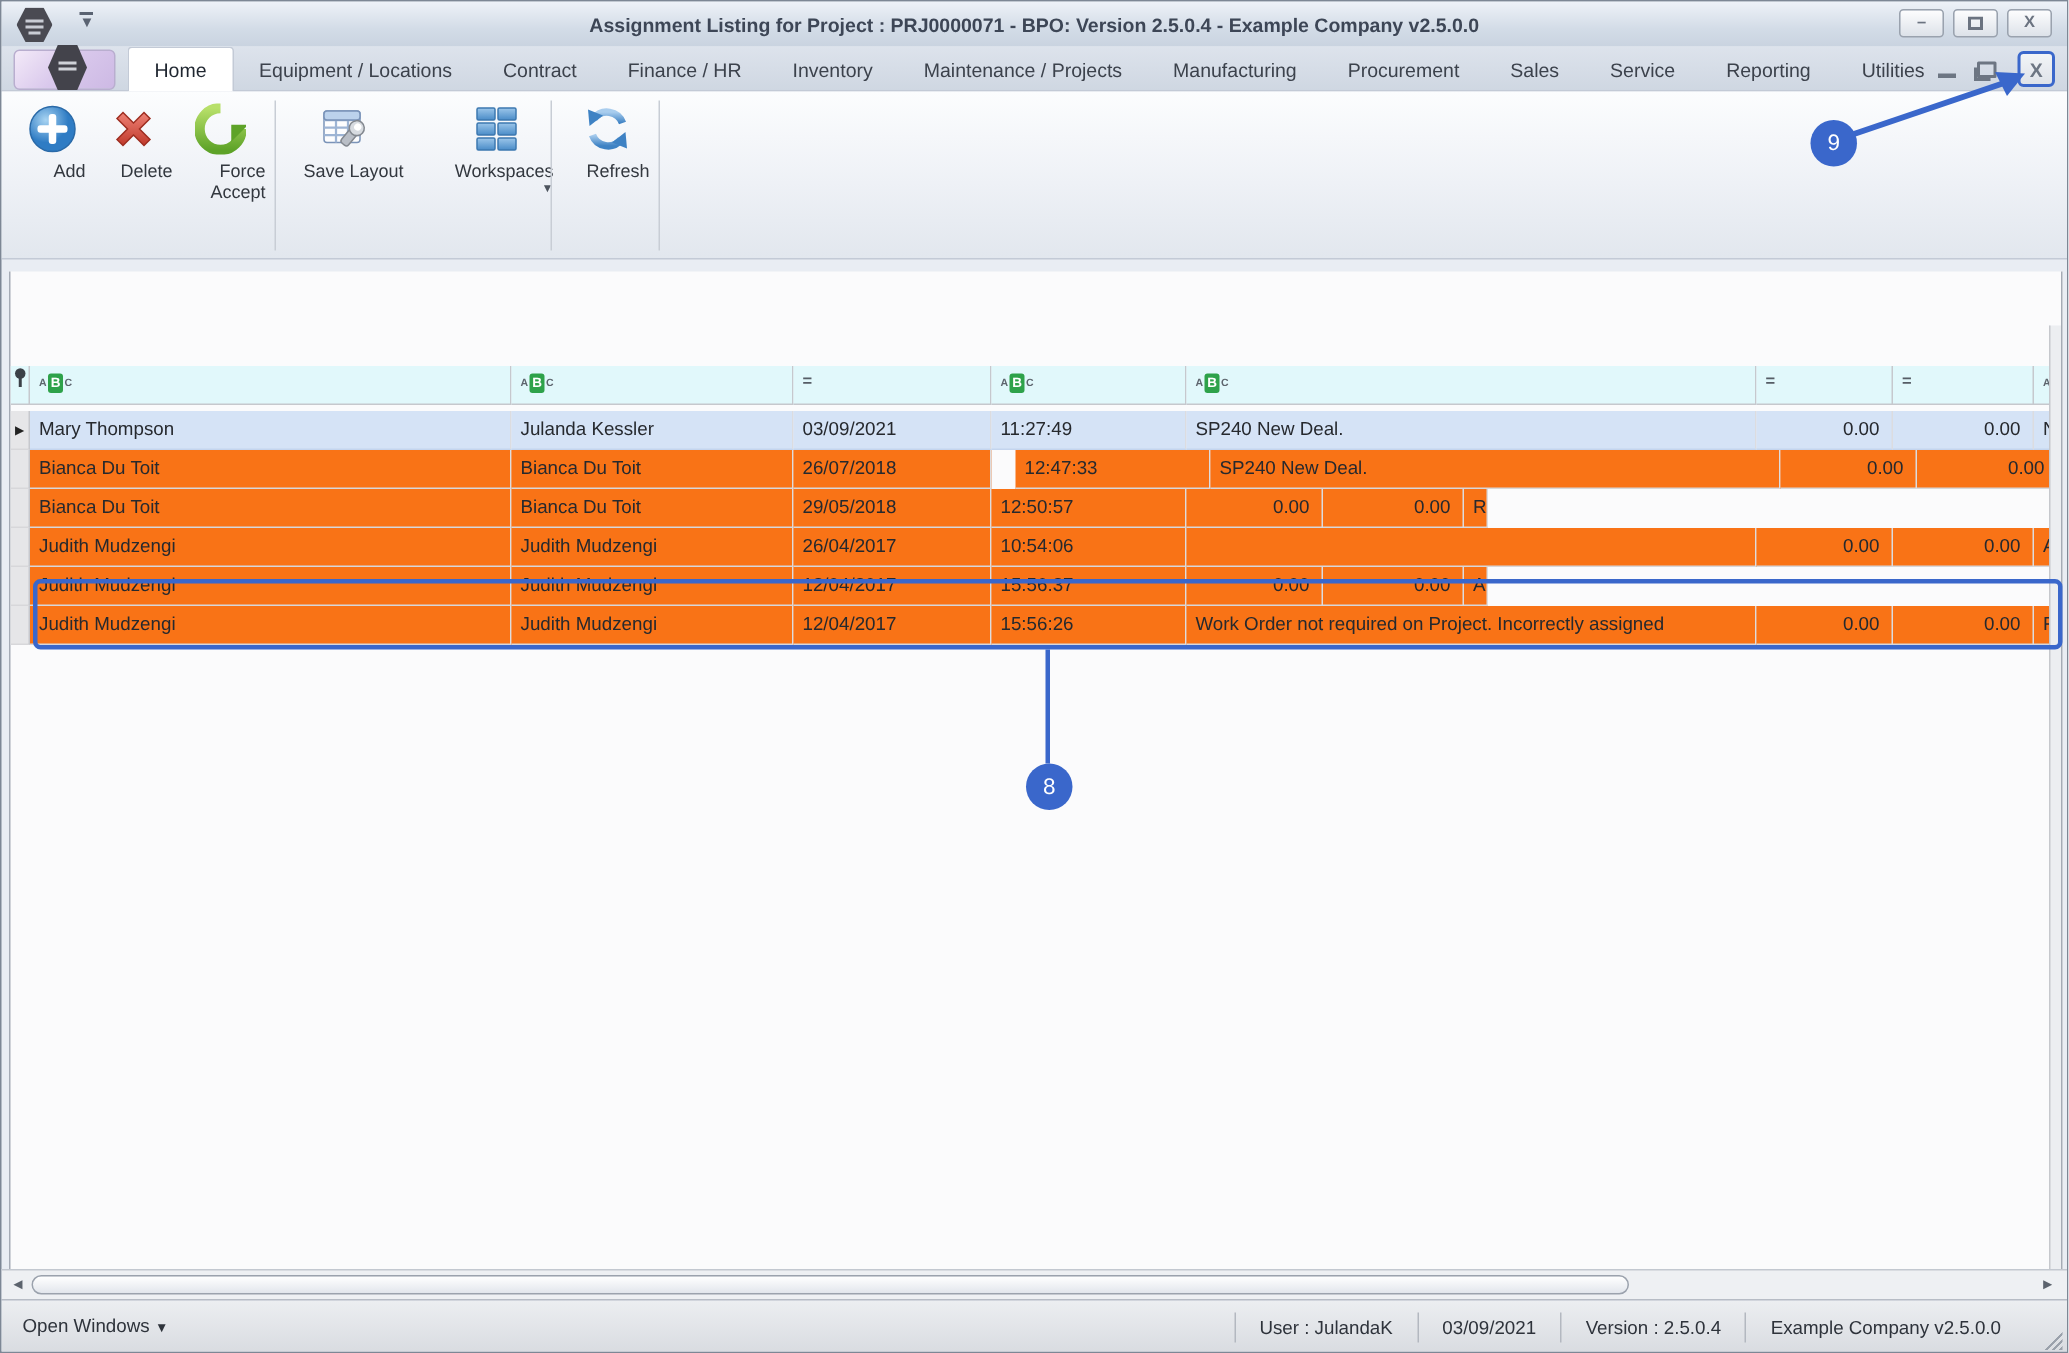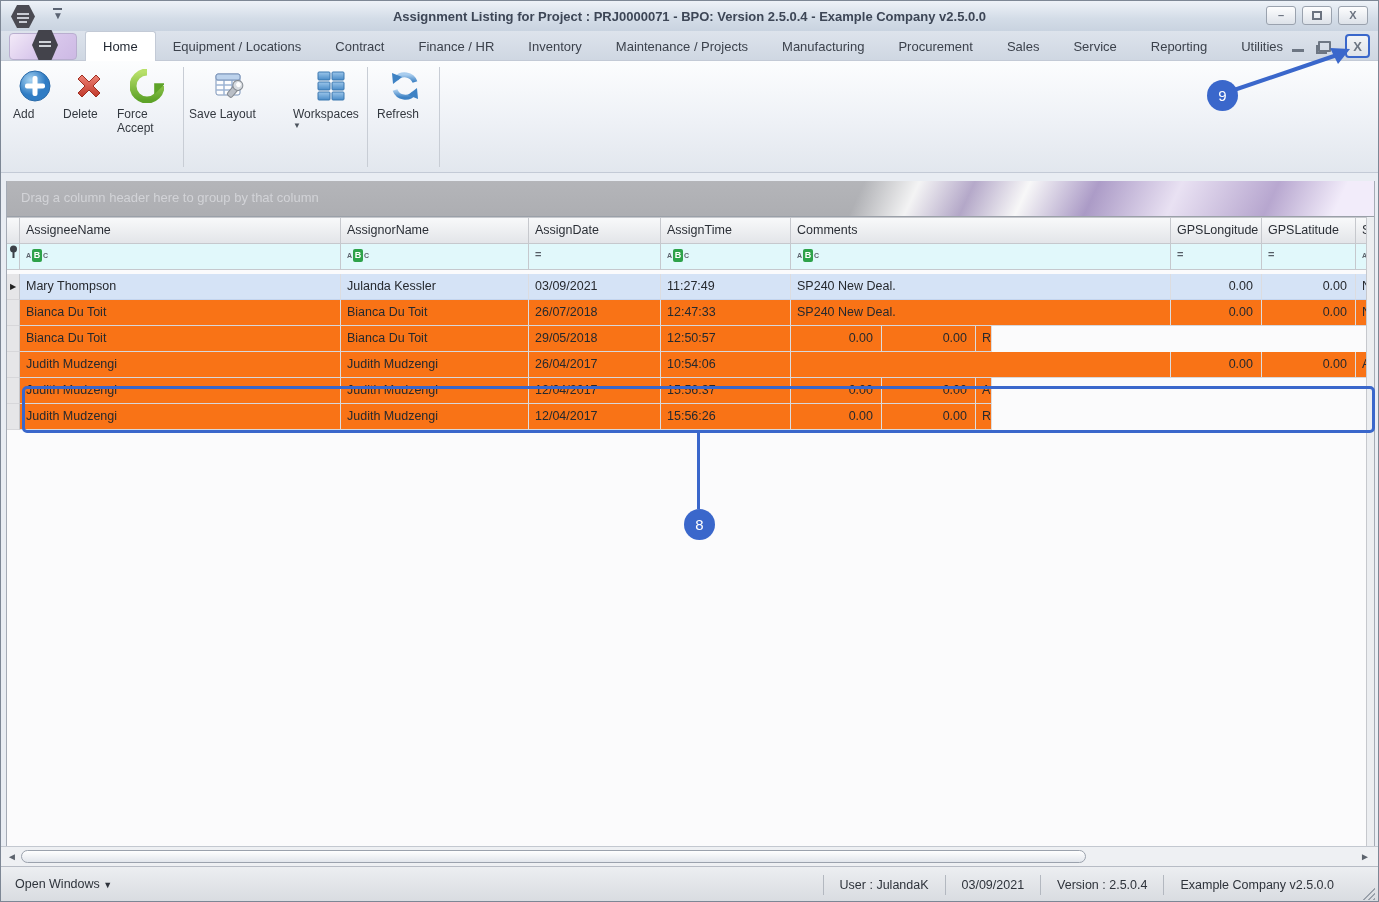--- a/index.html
+++ b/index.html
@@ -36,21 +36,21 @@
   .doc-controls { position:absolute; right:8px; top:0; height:30px; display:flex; align-items:center; gap:14px; }
   .doc-min { width:12px; height:3px; background:#6d7683; margin-top:8px; }
   .doc-float { width:13px; height:11px; border:2px solid #6d7683; border-radius:1px; box-shadow:-3px 3px 0 -1px #6d7683; }
   .doc-close { width:25px; height:24px; border:2px solid #3a67cb; border-radius:4px; display:flex; align-items:center; justify-content:center;
     color:#6d7683; font-size:13px; font-weight:bold; background:linear-gradient(#f2f4f7,#dfe3e9); }
 
   
   .ribbon { position:absolute; left:0; top:60px; width:100%; height:112px;
     background:linear-gradient(#fcfdfe,#eef1f6 55%, #e2e7ee); border-bottom:1px solid #c3cad6; }
   .rgroup-sep { position:absolute; top:6px; width:1px; height:100px; background:#c8cdd5; }
-  .rbutton { position:absolute; top:6px; text-align:left; font-size:12px; color:#33383f; cursor:default; }
+  .rbutton { position:absolute; top:6px; text-align:right; font-size:12px; color:#33383f; cursor:default; }
   .rbutton .icon { width:34px; height:34px; margin:2px auto 4px; display:block; }
   .rbutton .lbl { line-height:14px; }
   .rbutton .drop { font-size:8px; color:#4d545e; line-height:9px; }
   .rgroup-label { position:absolute; top:152px; font-size:11px; color:#9aa0aa; text-align:center; }
   .rgroup-tri { position:absolute; top:158px; width:0; height:0; border-left:6px solid transparent; border-bottom:6px solid #aab0ba; }
   .ribbon-collapse { position:absolute; right:12px; top:148px; color:#8d939d; }
 
   
   .gridarea { position:absolute; left:5px; top:180px; width:1369px; height:665px;
     border-left:1px solid #a5abb5; border-right:1px solid #a5abb5; background:#fbfbfc; overflow:hidden; }
@@ -239,34 +239,20 @@
             </g>
             <polygon points="4,4 14,8 5,15" fill="#3e82c4"></polygon>
             <polygon points="30,30 20,26 29,19" fill="#3e82c4"></polygon>
           </svg></span><div class="lbl">Refresh</div></div>
       <div class="rgroup-label" style="left: 368px; width: 56px;">Curr...</div>
       <div class="rgroup-tri" style="left: 430px;"></div>
       <div class="rgroup-sep" style="left: 438px;"></div>
     </div>
 
   <div class="gridarea">
-    <div class="group-panel">
-      <span>Drag a column header here to group by that column</span>
-    </div>
-    <div class="hdr-row" id="hdrRow">
-        <div class="hcell ind" style="width: 13px;"></div>
-        <div class="hcell" style="width: 321px;">AssigneeName</div>
-        <div class="hcell" style="width: 188px;">AssignorName</div>
-        <div class="hcell" style="width: 132px;">AssignDate</div>
-        <div class="hcell" style="width: 130px;">AssignTime</div>
-        <div class="hcell" style="width: 380px;">Comments</div>
-        <div class="hcell" style="width: 91px;">GPSLongitude</div>
-        <div class="hcell" style="width: 94px;">GPSLatitude</div>
-        <div class="hcell" style="width: 16px;">St</div>
-      </div>
     <div class="filter-row" id="filterRow">
         <div class="fcell" style="width: 13px; padding: 0px;">
           <svg class="pin-icon" width="9" height="14">
             <circle cx="4.5" cy="4" r="3.5" fill="#3c4148"></circle>
             <rect x="3.5" y="7" width="2" height="6" fill="#3c4148"></rect>
           </svg>
         </div>
         <div class="fcell" style="width: 321px;">
           <span class="abc">
             <span class="sml">A</span>
@@ -321,21 +307,21 @@
           <div class="dcell" style="width: 380px;">SP240 New Deal.</div>
           <div class="dcell num" style="width: 91px;">0.00</div>
           <div class="dcell num" style="width: 94px;">0.00</div>
           <div class="dcell" style="width: 16px;">N</div>
         </div>
         <div class="data-row row-std" style="top: 26px;">
           <div class="indcell"></div>
           <div class="dcell" style="width: 321px;">Bianca Du Toit</div>
           <div class="dcell" style="width: 188px;">Bianca Du Toit</div>
           <div class="dcell" style="width: 132px;">26/07/2018</div>
-          <div class="dcell" style="width: 130px;">12:47:33</div>
+          <div class="dcell" style="width: 130px; margin-left: 16px;">12:47:33</div>
           <div class="dcell" style="width: 380px;">SP240 New Deal.</div>
           <div class="dcell num" style="width: 91px;">0.00</div>
           <div class="dcell num" style="width: 94px;">0.00</div>
           <div class="dcell" style="width: 16px;">N</div>
         </div>
         <div class="data-row row-std" style="top: 52px;">
           <div class="indcell"></div>
           <div class="dcell" style="width: 321px;">Bianca Du Toit</div>
           <div class="dcell" style="width: 188px;">Bianca Du Toit</div>
           <div class="dcell" style="width: 132px;">29/05/2018</div>
@@ -364,20 +350,21 @@
           <div class="dcell num" style="width: 91px;">0.00</div>
           <div class="dcell num" style="width: 94px;">0.00</div>
           <div class="dcell" style="width: 16px;">A</div>
         </div>
         <div class="data-row row-std" style="top: 130px;">
           <div class="indcell"></div>
           <div class="dcell" style="width: 321px;">Judith Mudzengi</div>
           <div class="dcell" style="width: 188px;">Judith Mudzengi</div>
           <div class="dcell" style="width: 132px;">12/04/2017</div>
           <div class="dcell" style="width: 130px;">15:56:26</div>
+          <div class="dcell" style="width: 380px;">Work Order not required on Project.  Incorrectly assigned</div>
           <div class="dcell num" style="width: 91px;">0.00</div>
           <div class="dcell num" style="width: 94px;">0.00</div>
           <div class="dcell" style="width: 16px;">R</div>
         </div>
       </div>
     <div class="vscroll"></div>
   </div>
 
   <div class="hscroll">
     <div class="hs-arrow" style="left:6px;">◄</div>

